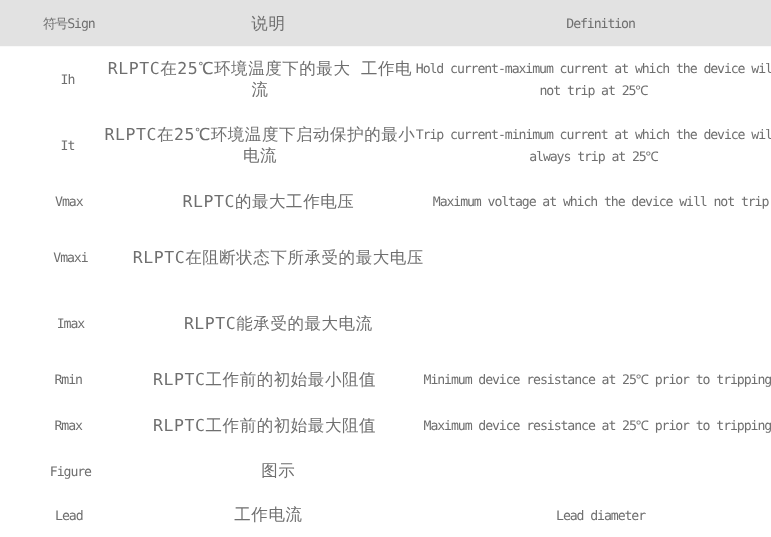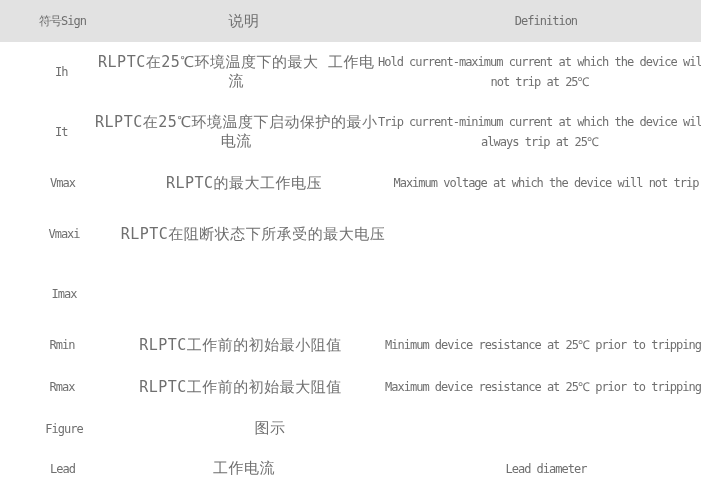--- a/index.html
+++ b/index.html
@@ -58,21 +58,21 @@
   .thead .c1, .thead .c3 {
     font-size: 12px;
     letter-spacing: -1px;
   }
   .thead .c2 {
     font-size: 15px;
   }
   
   .h60 { height: 60px; }
   .h42 { height: 42px; }
-  .h41 { height: 41px; gap: 17px; }
+  .h41 { height: 41px; }
   .h39 { height: 39px; }
 </style>
 </head>
 <body>
 
 <div class="table">
 
   <div class="row thead">
     <div class="cell c1">符号Sign</div>
     <div class="cell c2">说明</div>
@@ -99,20 +99,21 @@
     <div class="cell c3">Maximum voltage at which the device will not trip</div>
   </div>
 
   <div class="row h60">
     <div class="cell c1">Vmaxi</div>
     <div class="cell c2">RLPTC在阻断状态下所承受的最大电压</div>
   </div>
 
   <div class="row h60">
     <div class="cell c1">Imax</div>
+    <div class="cell c2">RLPTC能承受的最大电流</div>
   </div>
 
   <div class="row h42">
     <div class="cell c1">Rmin</div>
     <div class="cell c2">RLPTC工作前的初始最小阻值</div>
     <div class="cell c3">Minimum device resistance at 25℃ prior to tripping</div>
   </div>
 
   <div class="row h42">
     <div class="cell c1">Rmax</div>

